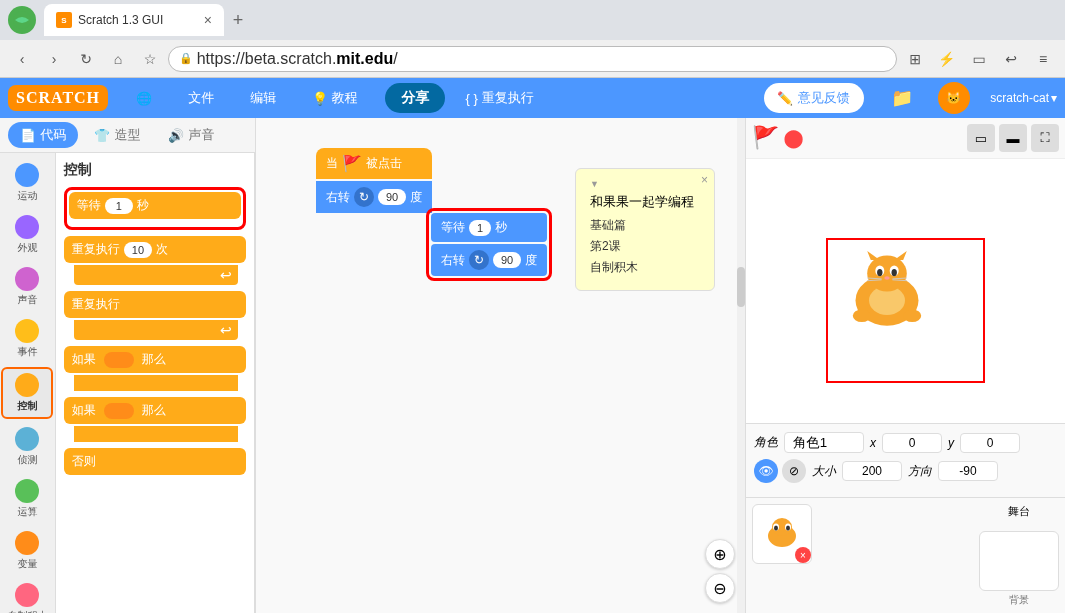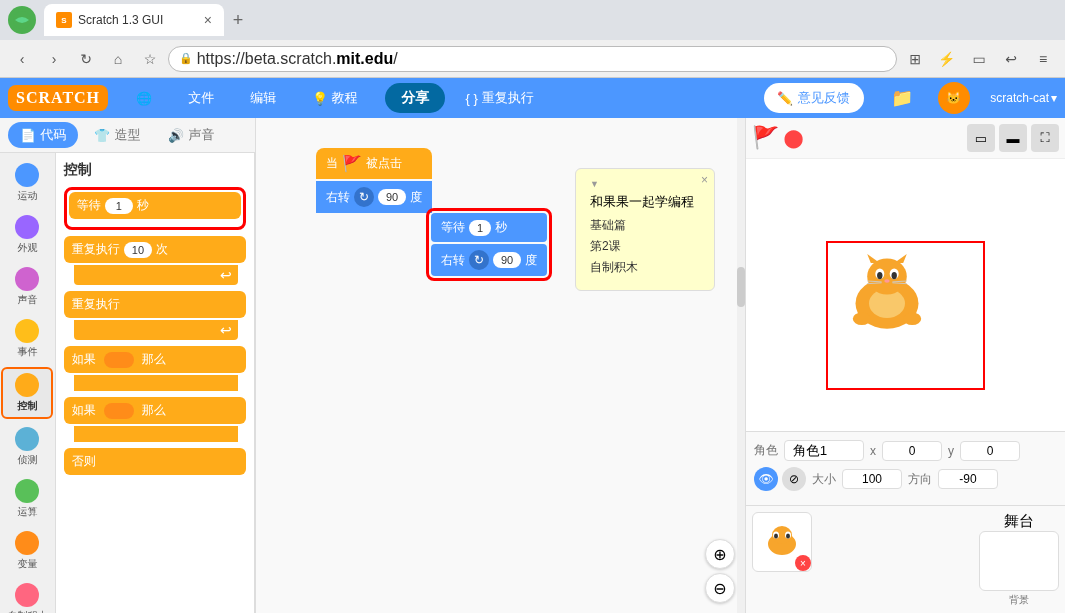--- a/index.html
+++ b/index.html
@@ -77,21 +77,21 @@
     .green-flag { color: #4caf50; font-size: 22px; cursor: pointer; }
     .stop-btn { color: #ff4444; font-size: 20px; cursor: pointer; }
     .stage-view-btns { margin-left: auto; display: flex; gap: 4px; }
     .stage-view-btn { width: 28px; height: 28px; background: #ddd; border-radius: 4px; display: flex; align-items: center; justify-content: center; cursor: pointer; font-size: 13px; }
     .stage-canvas { flex: 1; background: white; position: relative; overflow: hidden; border: none; }
     .cat-border { position: absolute; top: 30%; left: 25%; width: 50%; height: 55%; border: 2px solid red; }
 
     
     .sprite-info { background: #f9f9f9; border-top: 1px solid #ddd; padding: 8px; font-size: 12px; }
     .sprite-info-row { display: flex; align-items: center; gap: 6px; margin-bottom: 6px; }
-    .sprite-label { color: #737373; }
+    .sprite-label { color: #000000; font-style: italic; }
     .sprite-value { background: white; border: 1px solid #ddd; border-radius: 4px; padding: 2px 8px; min-width: 60px; text-align: center; }
     .sprite-name-input { background: white; border: 1px solid #ddd; border-radius: 4px; padding: 2px 8px; width: 80px; }
     .sprite-icons { display: flex; gap: 4px; }
     .sprite-icon { width: 24px; height: 24px; background: #ddd; border-radius: 50%; display: flex; align-items: center; justify-content: center; font-size: 12px; cursor: pointer; }
     .sprite-icon.blue { background: #4c97ff; color: white; }
 
     
     .bottom-panel { display: flex; gap: 8px; padding: 6px; background: #f9f9f9; border-top: 1px solid #ddd; }
     .sprite-thumb { width: 60px; height: 60px; background: white; border: 1px solid #ddd; border-radius: 6px; display: flex; align-items: center; justify-content: center; position: relative; cursor: pointer; }
     .stage-thumb { width: 80px; }
@@ -400,42 +400,42 @@
           <span class="sprite-value">0</span>
           <span class="sprite-label">y</span>
           <span class="sprite-value">0</span>
         </div>
         <div class="sprite-info-row">
           <div class="sprite-icons">
             <div class="sprite-icon blue">👁</div>
             <div class="sprite-icon">⊘</div>
           </div>
           <span class="sprite-label">大小</span>
-          <span class="sprite-value">100</span>
+          <span class="sprite-value">200</span>
           <span class="sprite-label">方向</span>
           <span class="sprite-value">-90</span>
         </div>
       </div>
 
       <div class="bottom-panel">
         <div style="flex:1;">
           <div class="sprite-thumb" style="width:60px; height:60px;">
             <svg viewBox="0 0 40 40" width="40" height="40">
               <ellipse cx="20" cy="22" rx="14" ry="11" fill="#f7a52c"></ellipse>
               <ellipse cx="20" cy="13" rx="10" ry="9" fill="#f7a52c"></ellipse>
               <ellipse cx="14" cy="13" rx="3" ry="3.5" fill="white"></ellipse>
               <ellipse cx="26" cy="13" rx="3" ry="3.5" fill="white"></ellipse>
               <ellipse cx="14" cy="14" rx="2" ry="2.5" fill="#333"></ellipse>
               <ellipse cx="26" cy="14" rx="2" ry="2.5" fill="#333"></ellipse>
             </svg>
             <div style="position:absolute; bottom:0; right:0; width:16px; height:16px; background:#ff4444; border-radius:50%; display:flex; align-items:center; justify-content:center; font-size:10px; color:white; cursor:pointer;">×</div>
           </div>
         </div>
         <div style="display:flex; flex-direction:column; align-items:center;">
-          <div style="font-size:15px; margin-bottom:0;">舞台</div>
+          <div style="font-size:11px; margin-bottom:12px;">舞台</div>
           <div class="sprite-thumb stage-thumb" style="width:80px; height:60px; background:white; border:1px solid #ddd;">
           </div>
           <div style="font-size:10px; color:#777; margin-top:2px;">背景</div>
         </div>
       </div>
     </div>
 
   </div>
 </div>
 

